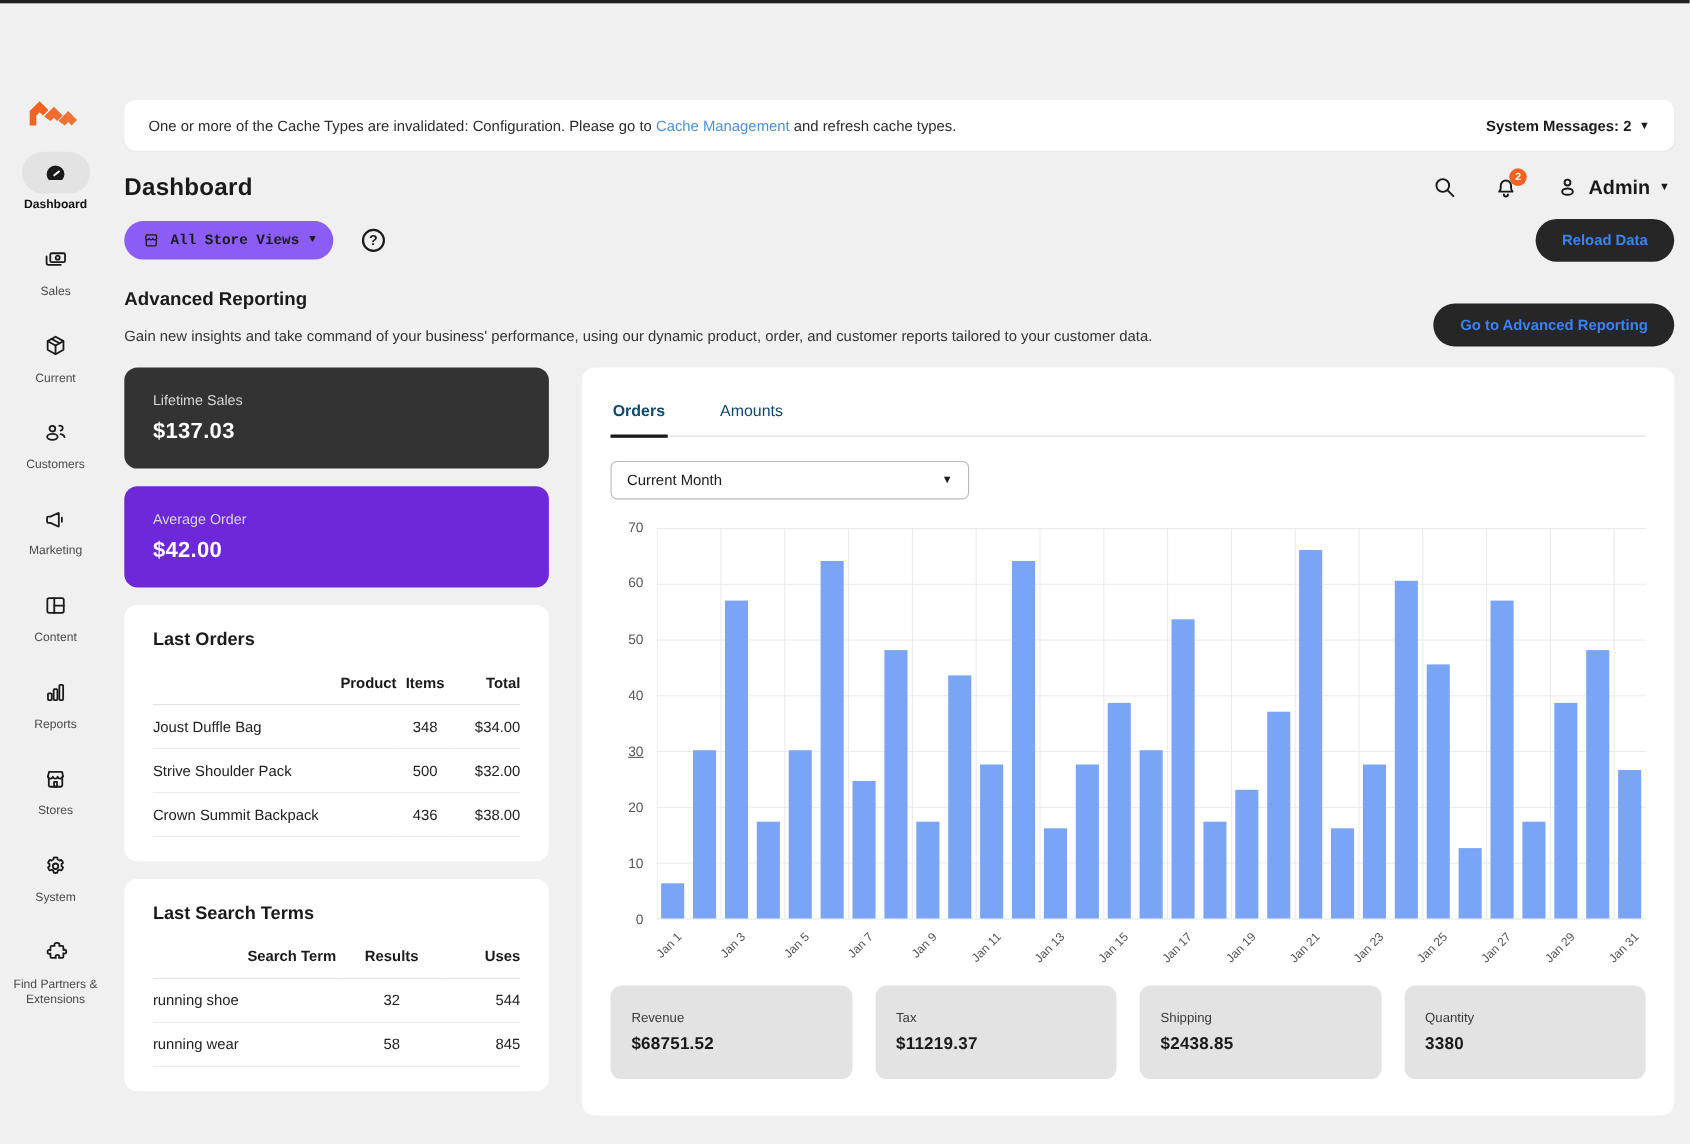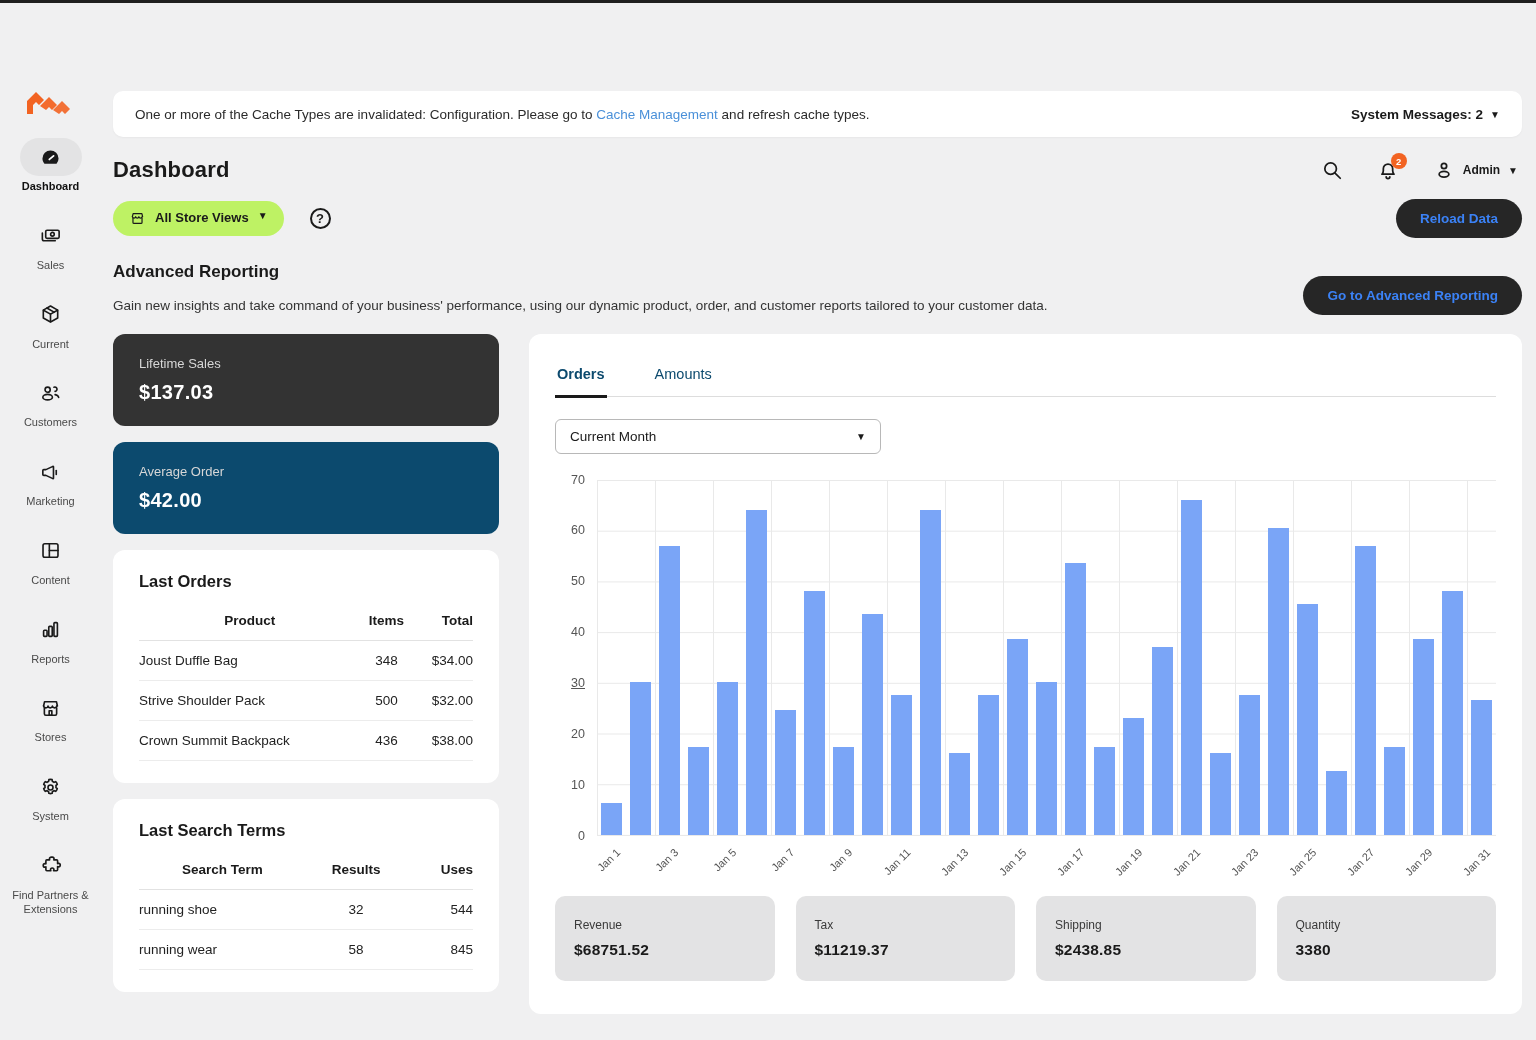--- a/index.html
+++ b/index.html
@@ -32,45 +32,45 @@
   .sysmsg { font-size:13.5px; font-weight:bold; color:#1a1a1a; display:flex; align-items:center; gap:7px; cursor:pointer; white-space:nowrap; }
   .caret { font-size:10px; color:#1a1a1a; }
 
   .header-row { margin-top:20px; display:flex; align-items:center; justify-content:space-between; padding-right:4px; }
   .page-title { font-size:22px; font-weight:bold; letter-spacing:0.2px; }
   .header-icons { display:flex; align-items:center; gap:34px; }
   .hicon { width:22px; height:22px; cursor:pointer; position:relative; }
   .hicon svg { width:22px; height:22px; stroke:#1a1a1a; stroke-width:1.9; fill:none; stroke-linecap:round; stroke-linejoin:round; }
   .badge { position:absolute; top:-6px; right:-8px; min-width:16px; height:16px; background:#f26322; color:#fff; font-size:9.5px; font-weight:bold; border-radius:8px; display:flex; align-items:center; justify-content:center; padding:0 3px; }
   .admin-chip { display:flex; align-items:center; gap:8px; cursor:pointer; }
-  .admin-chip .name { font-size:12px; font-weight:bold; }
+  .admin-chip .name { font-size:18px; font-weight:bold; }
 
   .toolbar-row { margin-top:16px; display:flex; align-items:center; justify-content:space-between; }
   .toolbar-left { display:flex; align-items:center; gap:26px; }
-  .store-pill { display:flex; align-items:flex-start; gap:9px; background:#bef264; border-radius:999px; padding:9px 16px; font-size:13px; font-weight:bold; cursor:pointer; }
+  .store-pill { display:flex; align-items:center; gap:9px; background:#8b5cf6; border-radius:999px; padding:9px 16px; font-size:13px; font-weight:bold; cursor:pointer;font-family:Liberation Mono, monospace; }
   .store-pill svg { width:17px; height:17px; stroke:#1a1a1a; stroke-width:1.7; fill:none; stroke-linecap:round; stroke-linejoin:round; }
   .help-circle { width:21px; height:21px; border:2px solid #1a1a1a; border-radius:50%; display:flex; align-items:center; justify-content:center; font-size:13px; font-weight:bold; cursor:pointer; }
   .dark-btn { background:#262626; color:#3b82f6; border:none; border-radius:999px; padding:12px 24px; font-size:13.5px; font-weight:bold; font-family:"Liberation Sans", sans-serif; cursor:pointer; }
 
   .adv-row { margin-top:24px; display:flex; align-items:flex-start; justify-content:space-between; }
   .adv-title { font-size:17px; font-weight:bold; }
   .adv-desc { margin-top:14px; font-size:13.5px; line-height:1.45; color:#333; max-width:1005px; }
   .adv-btn-wrap { margin-top:14px;margin-left:16px; }
 
   .content-row { margin-top:18px; display:flex; gap:30px; align-items:flex-start; }
 
   
   .left-col { width:386px; flex:none; display:flex; flex-direction:column; gap:16px; }
   .stat-dark { border-radius:12px; padding:22px 26px; color:#fff; }
   .stat-dark .s-label { font-size:13px; color:#d7d7d7; }
   .stat-dark .s-value { margin-top:10px; font-size:20px; font-weight:bold; letter-spacing:0.3px; }
   .card { background:#fff; border-radius:12px; padding:22px 26px; }
   .card-title { font-size:16.5px; font-weight:bold; }
   table.mini { width:100%; border-collapse:collapse; margin-top:10px; }
-  table.mini th { font-size:13.5px; font-weight:bold; text-align:center; padding:12px 0; border-bottom:1px solid #e2e2e2; }
+  table.mini th { font-size:13.5px; font-weight:bold; text-align:right; padding:12px 0; border-bottom:1px solid #e2e2e2; }
   table.mini td { font-size:13.5px; color:#222; padding:12px 0; border-bottom:1px solid #ececec; }
   table.mini th.c-num, table.mini td.c-num { text-align:center; }
   table.mini th.c-end, table.mini td.c-end { text-align:right; }
   table.mini tr:last-child td { border-bottom:1px solid #ececec; }
 
   
   .chart-panel { flex:1; background:#fff; border-radius:12px; padding:24px 26px 26px; min-height:680px; }
   .tabs { display:flex; gap:46px; border-bottom:1px solid #ddd; }
   .tab { font-size:14.5px; padding:8px 2px 13px; cursor:pointer; color:#0c4a6e; }
   .tab.active { font-weight:bold; border-bottom:3px solid #1a1a1a; margin-bottom:-2px; }
@@ -294,21 +294,21 @@
 
     <div class="content-row">
 
       <div class="left-col">
 
         <div class="stat-dark" style="background:#333333;">
           <div class="s-label">Lifetime Sales</div>
           <div class="s-value">$137.03</div>
         </div>
 
-        <div class="stat-dark" style="background:#0c4a6e;">
+        <div class="stat-dark" style="background:#6d28d9;">
           <div class="s-label">Average Order</div>
           <div class="s-value">$42.00</div>
         </div>
 
         <div class="card">
           <div class="card-title">Last Orders</div>
           <table class="mini">
             <thead>
               <tr>
                 <th>Product</th>

